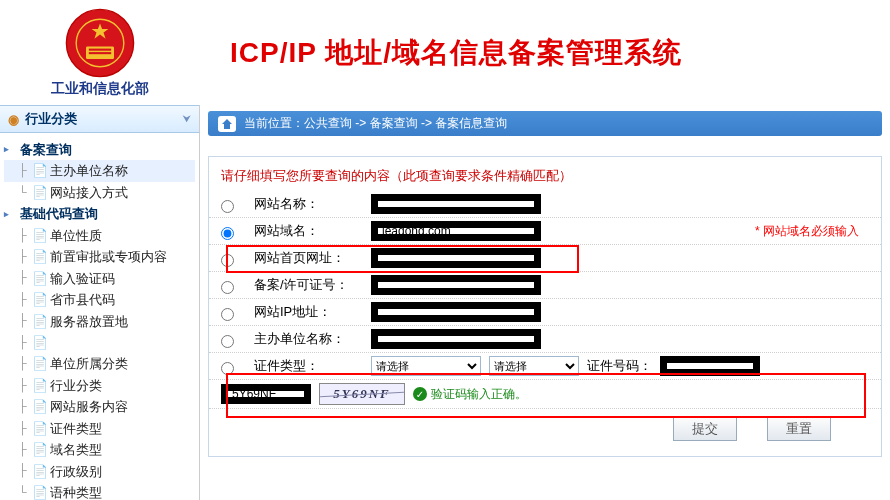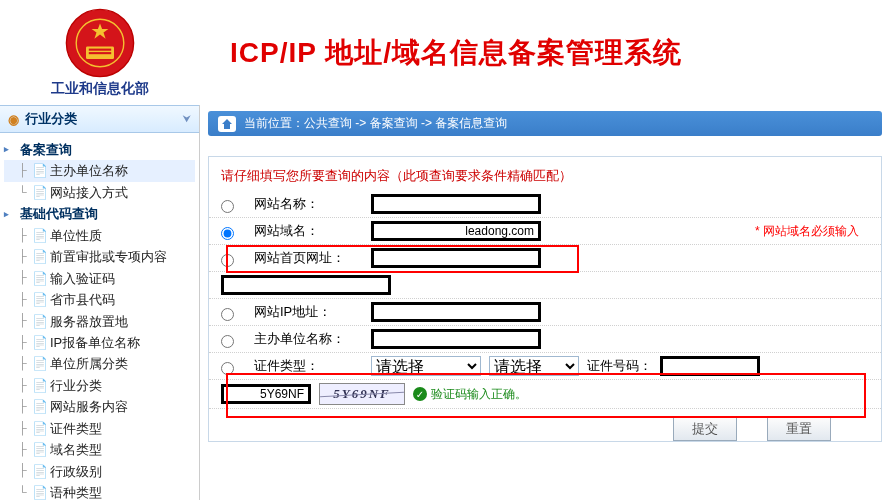--- a/index.html
+++ b/index.html
@@ -22,30 +22,30 @@
   .tree-item { display: flex; align-items: center; gap: 4px; padding-left: 14px; cursor: pointer; color: #222; }
   .tree-item.selected { background: #e6f0ff; }
   .tree-conn { color: #999; font-family: SimSun; font-size: 12px; display: inline-block; width: 10px; }
   .page-icon { display: inline-flex; width: 14px; }
   .arrow-icon { color: #5080c0; font-size: 9px; display:inline-block; width:12px; }
   
   .content { flex: 1; background: #fff; }
   .breadcrumb { background: linear-gradient(to bottom, #4a90d9, #3a7ec9); color: #fff; display: flex; align-items: center; padding: 4px 10px; margin: 6px 8px 0 8px; border-radius: 3px; font-size: 12px; gap: 8px; }
   .home-icon-box { background: #fff; border-radius: 3px; width: 18px; height: 16px; display: inline-flex; align-items: center; justify-content: center; }
   
-  .form-box { margin: 20px 8px 8px 8px; border: 1px solid #c8d8e8; padding: 8px 0 0 0; }
+  .form-box { margin: 20px 8px 8px 8px; border: 1px solid #c8d8e8; padding: 8px 0 15px 0; }
   .form-instruction { color: #cc0000; padding: 2px 12px 6px 12px; font-size: 13px; }
   
   .form-row { display: flex; align-items: center; padding: 3px 12px; border-bottom: 1px dotted #d0d0d0; min-height: 26px; }
   .form-row:last-of-type { border-bottom: none; }
   .radio-cell { display: flex; align-items: flex-end; gap: 20px; width: 150px; }
   .label-cell { width: 150px; padding-left: 20px; }
   .input-cell { flex: 1; display: flex; align-items: center; gap: 8px; }
-  .text-input { border: 3px solid #000000; height: 20px; padding: 0 4px; font-size: 12px; width: 170px; background:#fff;text-align:right; }
-  .select-input { border: 1px solid #a0b8d0; height: 20px; font-size: 16px; background:#fff; }
+  .text-input { border: 7px solid #000000; height: 20px; padding: 0 4px; font-size: 12px; width: 170px; background:#fff; }
+  .select-input { border: 1px solid #a0b8d0; height: 20px; font-size: 11px; background:#fff; }
   .hint { color: #ff0000; font-size: 12px; margin-left: auto; margin-right: 10px; }
   .captcha-img { border: 1px solid #888; background: #eef; width: 86px; height: 22px; display:inline-flex; align-items:center; justify-content:center; font-family: serif; font-style: italic; letter-spacing: 2px; color:#335; font-weight:bold; position:relative; overflow:hidden; }
   .captcha-img::after{content:"";position:absolute;left:0;right:0;top:50%;border-top:1px solid #88a;transform:rotate(-3deg);}
   .captcha-ok { display: flex; align-items: center; gap: 4px; color: #1a8a1a; font-size: 12px; }
   .check-circle { width: 14px; height: 14px; border-radius: 50%; background: #1a8a1a; color: #fff; display: inline-flex; align-items: center; justify-content: center; font-size: 10px; }
   
   .btn-row { display: flex; gap: 30px; justify-content: center; padding-top: 8px; padding-right:50px; justify-content:flex-end; }
   .btn { border: 1px solid #9ab; background: linear-gradient(to bottom, #fcfcfc, #e2e8ef); padding: 2px 18px; font-size: 13px; cursor: pointer; color: #555; }
   
   .red-box { border: 2px solid #ff0000; position: absolute; pointer-events: none; }
@@ -120,21 +120,20 @@
             <span>省市县代码</span>
           </div>
           <div class="tree-item">
             <span class="tree-conn">├</span>
             <span class="page-icon">📄</span>
             <span>服务器放置地</span>
           </div>
           <div class="tree-item">
             <span class="tree-conn">├</span>
             <span class="page-icon">📄</span>
-            <span>IP报备单位名称</span>
           </div>
           <div class="tree-item">
             <span class="tree-conn">├</span>
             <span class="page-icon">📄</span>
             <span>单位所属分类</span>
           </div>
           <div class="tree-item">
             <span class="tree-conn">├</span>
             <span class="page-icon">📄</span>
             <span>行业分类</span>
@@ -206,20 +205,24 @@
         <label class="radio-cell">
             <input type="radio" name="q" style="">
             <span>网站首页网址：</span>
           </label>
         <div class="input-cell">
             <input class="text-input" type="text" style="">
           </div>
       </div>
 
       <div class="form-row">
+        <label class="radio-cell">
+            <input type="radio" name="q" style="">
+            <span>备案/许可证号：</span>
+          </label>
         <div class="input-cell">
             <input class="text-input" type="text" style="">
           </div>
       </div>
 
       <div class="form-row">
         <label class="radio-cell">
             <input type="radio" name="q" style="">
             <span>网站IP地址：</span>
           </label>

